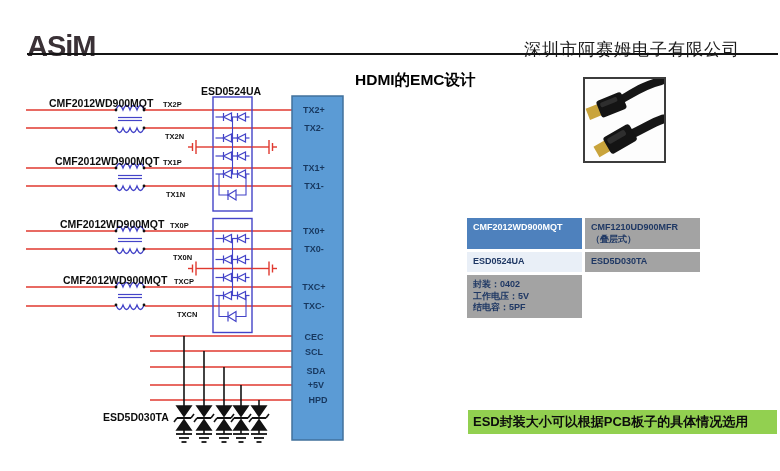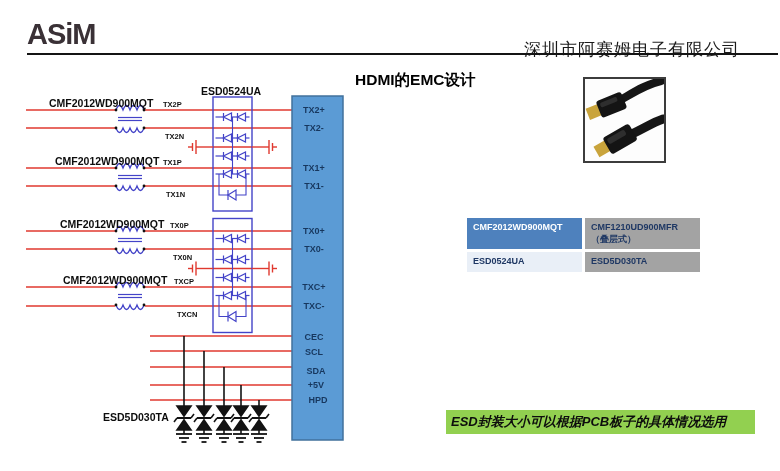--- a/index.html
+++ b/index.html
@@ -2,21 +2,21 @@
 <html><head>
 <meta charset="utf-8">
 <style>
   html,body{margin:0;padding:0;background:#888;}
   .slide{
     position:relative;width:780px;height:471px;background:#ffffff;
     font-family:"Liberation Sans",sans-serif;overflow:hidden;
   }
   
   .logo{
-    position:absolute;left:27px;top:20px;font-size:29px;font-weight:900;
+    position:absolute;left:27px;top:32px;font-size:29px;font-weight:900;
     letter-spacing:-1px;color:#3a3136;line-height:1;
   }
   .company{
     position:absolute;right:40px;top:38px;font-size:17px;color:#1a1a1a;
     font-family:"Liberation Serif",serif;letter-spacing:1px;
   }
   .header-rule{
     position:absolute;left:27px;top:53px;width:751px;height:2px;background:#141414;
   }
   
@@ -40,22 +40,22 @@
     display:grid;grid-template-columns:115px 115px;gap:3px;
   }
   .spec-table .cell{
     padding:4px 6px;font-size:9px;line-height:1.3;color:#1f3864;font-weight:bold;
   }
   .cell.hdr{background:#4e81bd;color:#ffffff;}
   .cell.r-light{background:#a3a3a3;}
   .cell.r-lighter{background:#e9eff7;}
   
   .note-banner{
-    position:absolute;left:446px;top:410px;width:299px;background:#92d050;
-    color:#0d0d0d;font-size:13px;font-weight:bold;padding:3px 5px;white-space:nowrap;font-style:italic;
+    position:absolute;left:468px;top:410px;width:299px;background:#92d050;
+    color:#0d0d0d;font-size:13px;font-weight:bold;padding:3px 5px;white-space:nowrap;
   }
 </style>
 </head>
 <body>
 
 <div class="slide">
 
   <div class="logo">ASiM</div>
   <div class="company">深圳市阿赛姆电子有限公司</div>
   <div class="header-rule"></div>
@@ -239,17 +239,22 @@
     <div class="cell r-light">
       <div>CMF1210UD900MFR</div>
       <div>（叠层式）</div>
     </div>
     <div class="cell r-lighter">
       <div>ESD0524UA</div>
     </div>
     <div class="cell r-light">
       <div>ESD5D030TA</div>
     </div>
+    <div class="cell r-light">
+      <div>封装：0402</div>
+      <div>工作电压：5V</div>
+      <div>结电容：5PF</div>
+    </div>
   </div>
 
   <div class="note-banner">ESD封装大小可以根据PCB板子的具体情况选用</div>
 
 </div>
 
 </body></html>

